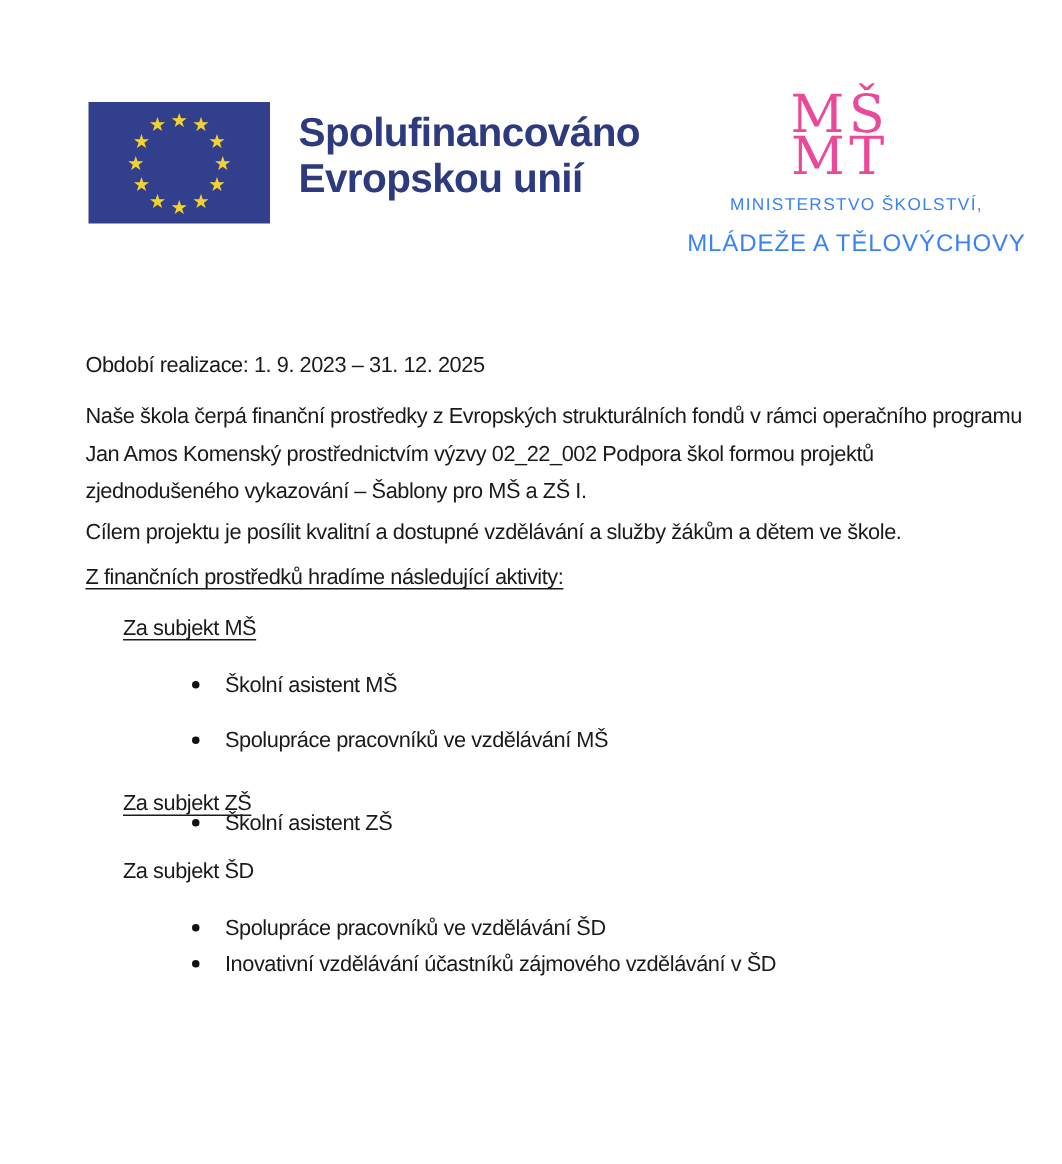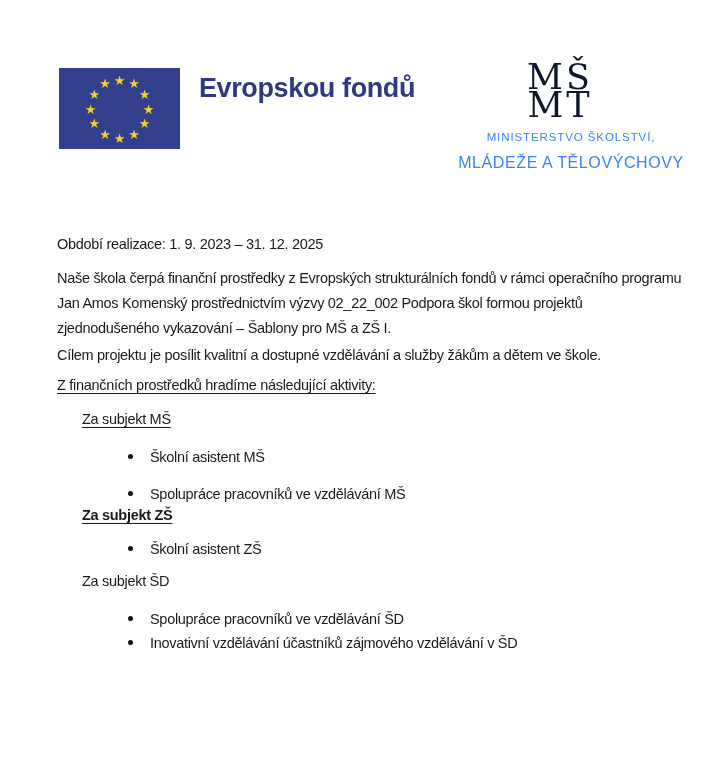--- a/index.html
+++ b/index.html
@@ -72,21 +72,21 @@
   
   .y-name{top:168px;}
   .y-reg{top:201px;}
   .y-per{top:234px;}
   .y-intro{top:266px;}
   .y-goal{top:345px;}
   .y-head{top:375px;}
   .y-s1t{top:409px;}
   .y-s1i1{top:447px;}
   .y-s1i2{top:484px;}
-  .y-s2t{top:505px;font-weight:bold;}
+  .y-s2t{top:526px;}
   .y-s2i1{top:539px;}
   .y-s3t{top:571px;}
   .y-s3i1{top:609px;}
   .y-s3i2{top:633px;}
 </style>
 </head>
 <body>
 
 <div class="page">
 
@@ -98,24 +98,25 @@
       <span class="star" style="left: 85.6147px; top: 55px; color: rgb(242, 210, 46);">★</span>
       <span class="star" style="left: 75px; top: 65.6147px; color: rgb(242, 210, 46);">★</span>
       <span class="star" style="left: 60.5px; top: 69.5px; color: rgb(242, 210, 46);">★</span>
       <span class="star" style="left: 46px; top: 65.6147px; color: rgb(242, 210, 46);">★</span>
       <span class="star" style="left: 35.3853px; top: 55px; color: rgb(242, 210, 46);">★</span>
       <span class="star" style="left: 31.5px; top: 40.5px; color: rgb(242, 210, 46);">★</span>
       <span class="star" style="left: 35.3853px; top: 26px; color: rgb(242, 210, 46);">★</span>
       <span class="star" style="left: 46px; top: 15.3853px; color: rgb(242, 210, 46);">★</span>
     </div>
   <div class="eu-text" style="color: rgb(45, 58, 126);">
-    <div>Evropskou fondů</div>
+    <div>Spolufinancováno</div>
+    <div>Evropskou unií</div>
   </div>
 
-  <div class="msmt-monogram" style="color: #0f172a;">
+  <div class="msmt-monogram" style="color: #ec4899;">
     <div>MŠ</div>
     <div>MT</div>
   </div>
   <div class="msmt-caption" style="color: #3b82f6;">
     <div class="msmt-cap1">MINISTERSTVO ŠKOLSTVÍ,</div>
     <div class="msmt-cap2">MLÁDEŽE A TĚLOVÝCHOVY</div>
   </div>
 
   <div class="line y-per">Období realizace: 1. 9. 2023 – 31. 12. 2025</div>
 

